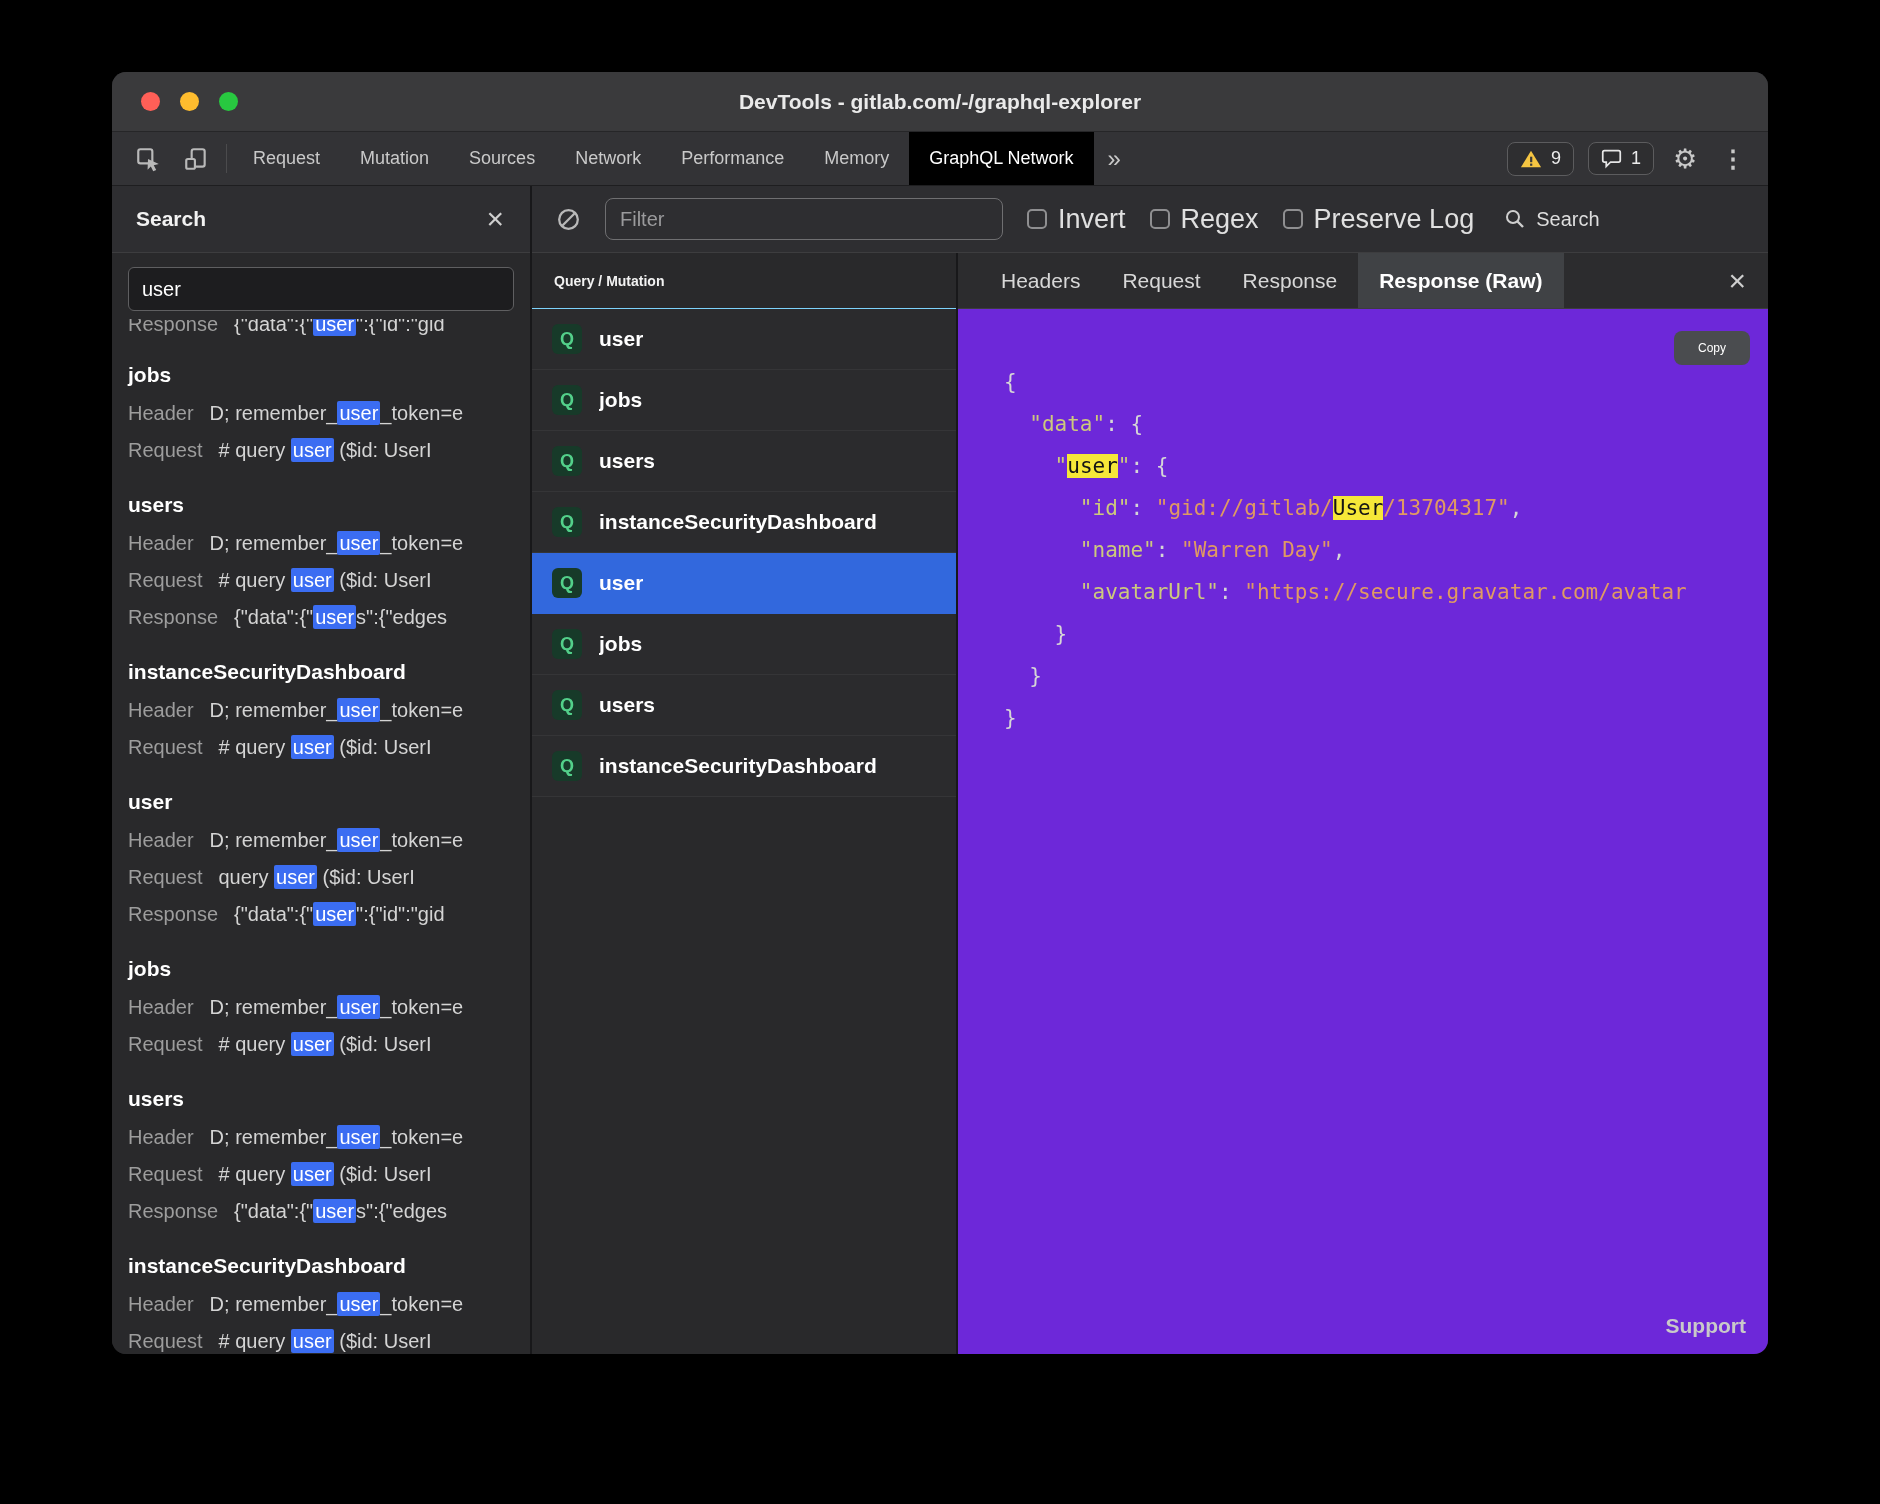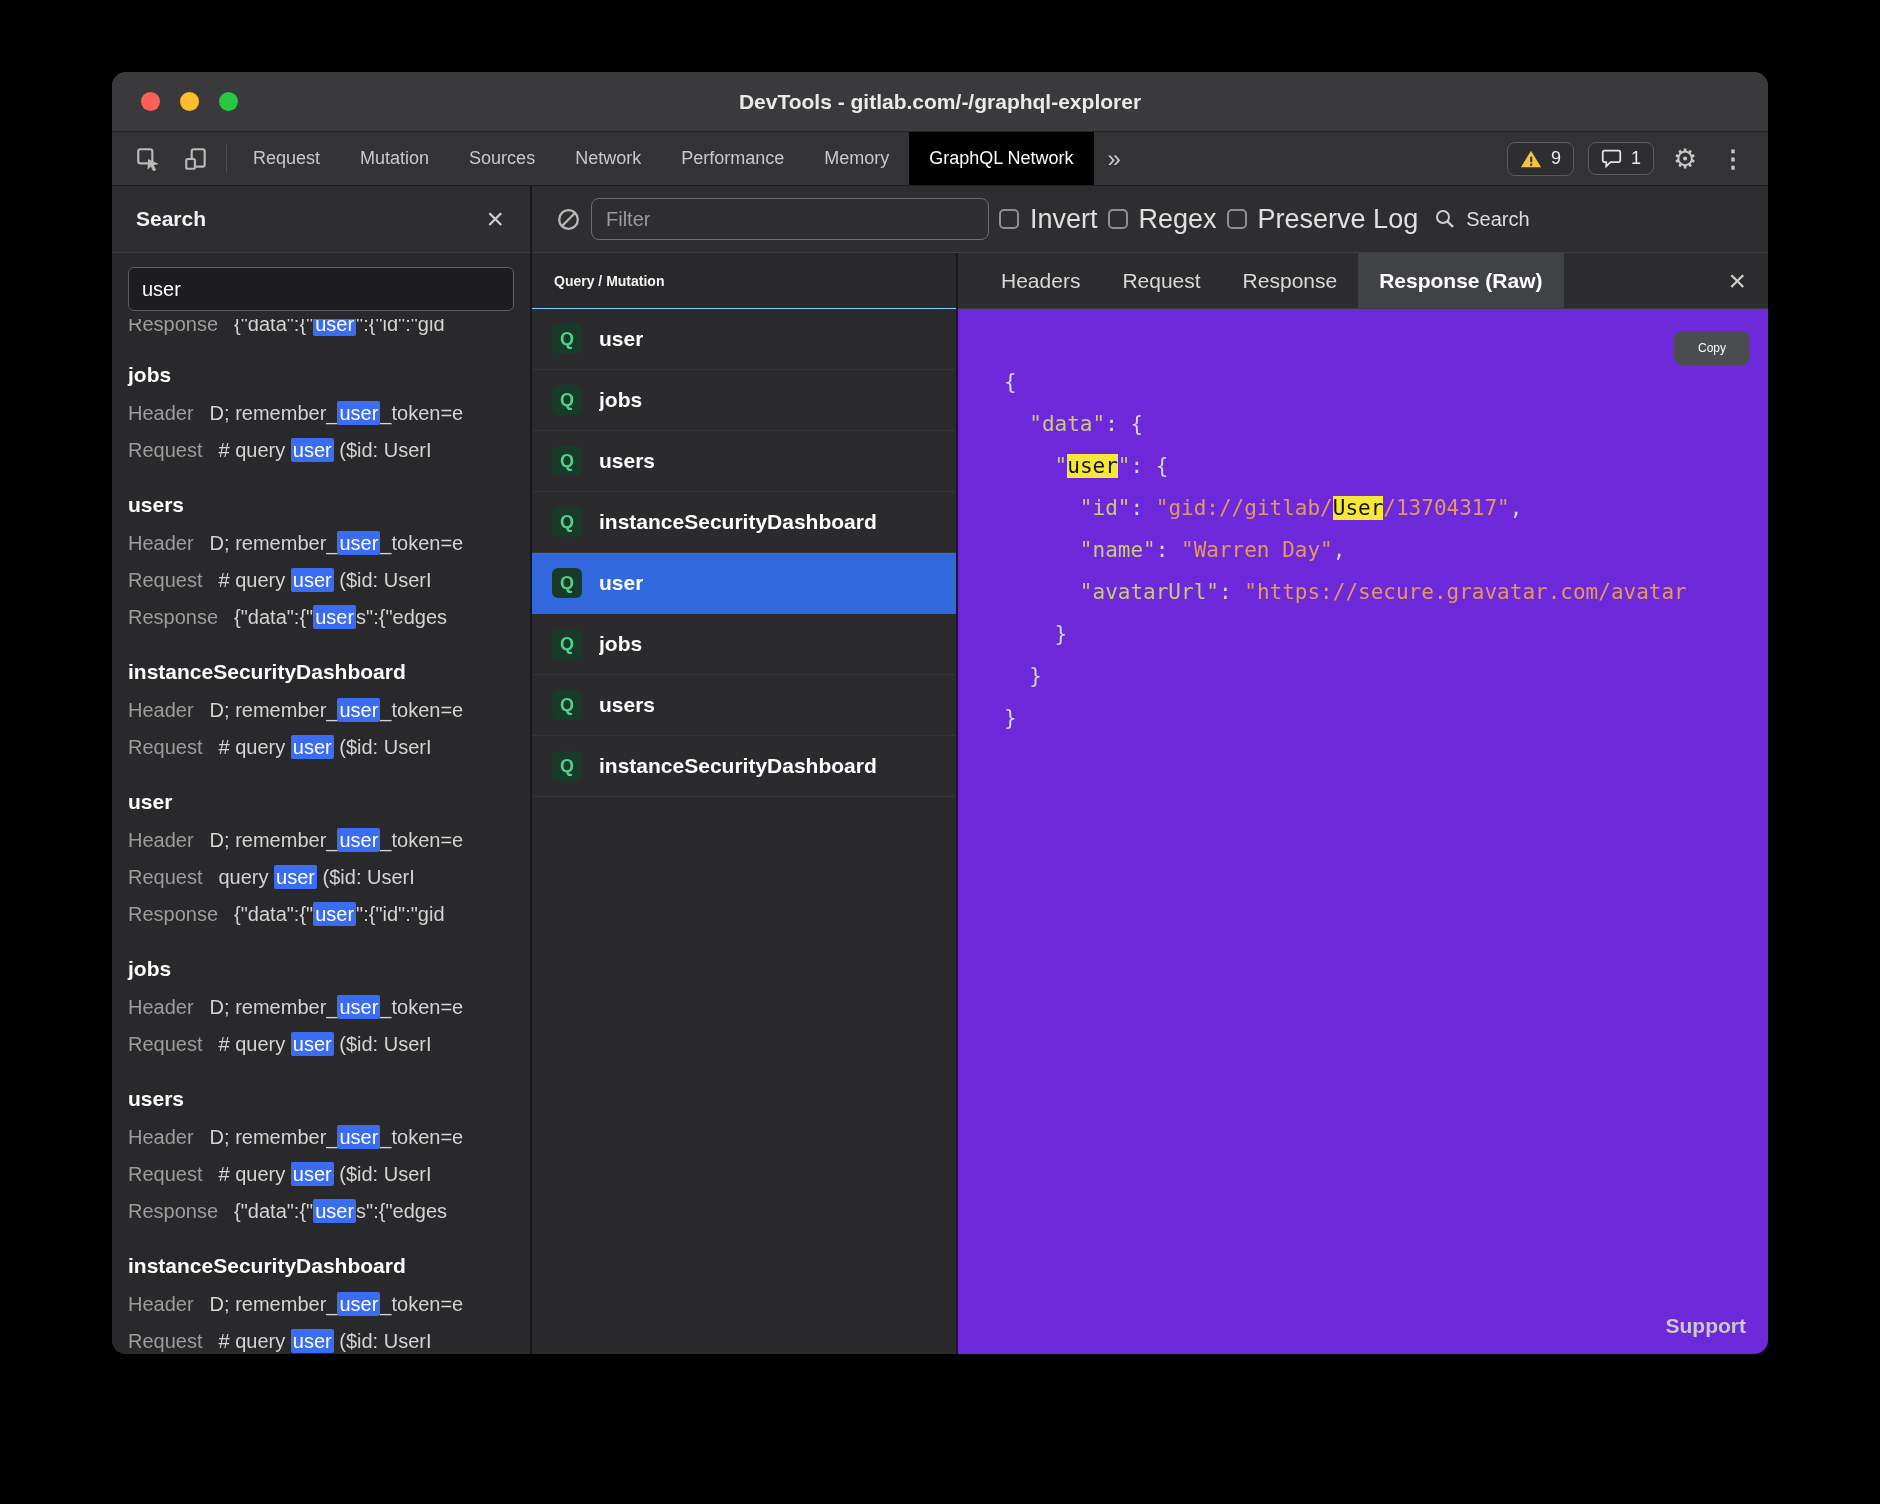--- a/index.html
+++ b/index.html
@@ -40,21 +40,21 @@
   .clipped-wrap .result-line{position:absolute;left:0;bottom:-4px;}
   .result-group{margin-top:16px;}
   .group-title{font-size:21px;font-weight:700;color:#fff;line-height:40px;}
   .result-line{line-height:37px;white-space:pre;overflow:hidden;}
   .line-label{color:#9d9d9d;margin-right:16px;}
   .seg{color:#d4d4d4;}
   .hl-blue{background:#3b6df2;color:#fff;border-radius:2px;padding:1px 2px;}
 
   
   .main{flex:1;display:flex;flex-direction:column;min-width:0;min-height:0;}
-  .toolbar{height:67px;flex:0 0 auto;border-bottom:1px solid #3d3d3f;background:#2e2e31;display:flex;align-items:center;padding:0 24px;gap:10px;}
+  .toolbar{height:67px;flex:0 0 auto;border-bottom:1px solid #3d3d3f;background:#2e2e31;display:flex;align-items:center;padding:0 24px;gap:24px;}
   .filter-input{width:398px;height:42px;background:transparent;border:1.5px solid #6f6f71;border-radius:8px;color:#d8d8d8;font-size:20px;padding:0 14px;outline:none;font-family:"Liberation Sans",sans-serif;}
   .filter-input::placeholder{color:#9a9a9c;}
   .cb{display:flex;align-items:center;gap:11px;color:#e0e0e0;font-size:27px;white-space:nowrap;}
   .cb-box{width:20px;height:20px;border:2px solid #8f8f91;border-radius:5px;background:transparent;flex:0 0 auto;}
   .toolbar-search{display:flex;align-items:center;gap:10px;color:#dedede;font-size:20px;margin-left:6px;white-space:nowrap;}
 
   .row2{flex:1;display:flex;min-height:0;}
   .query-panel{width:426px;flex:0 0 auto;display:flex;flex-direction:column;border-right:2px solid #18181a;min-height:0;}
   .qp-header{height:56px;flex:0 0 auto;border-bottom:1px solid #7dd3fc;display:flex;align-items:center;padding:0 22px;font-size:14px;font-weight:700;color:#f2f2f2;}
   .query-list{flex:1;overflow:hidden;}

